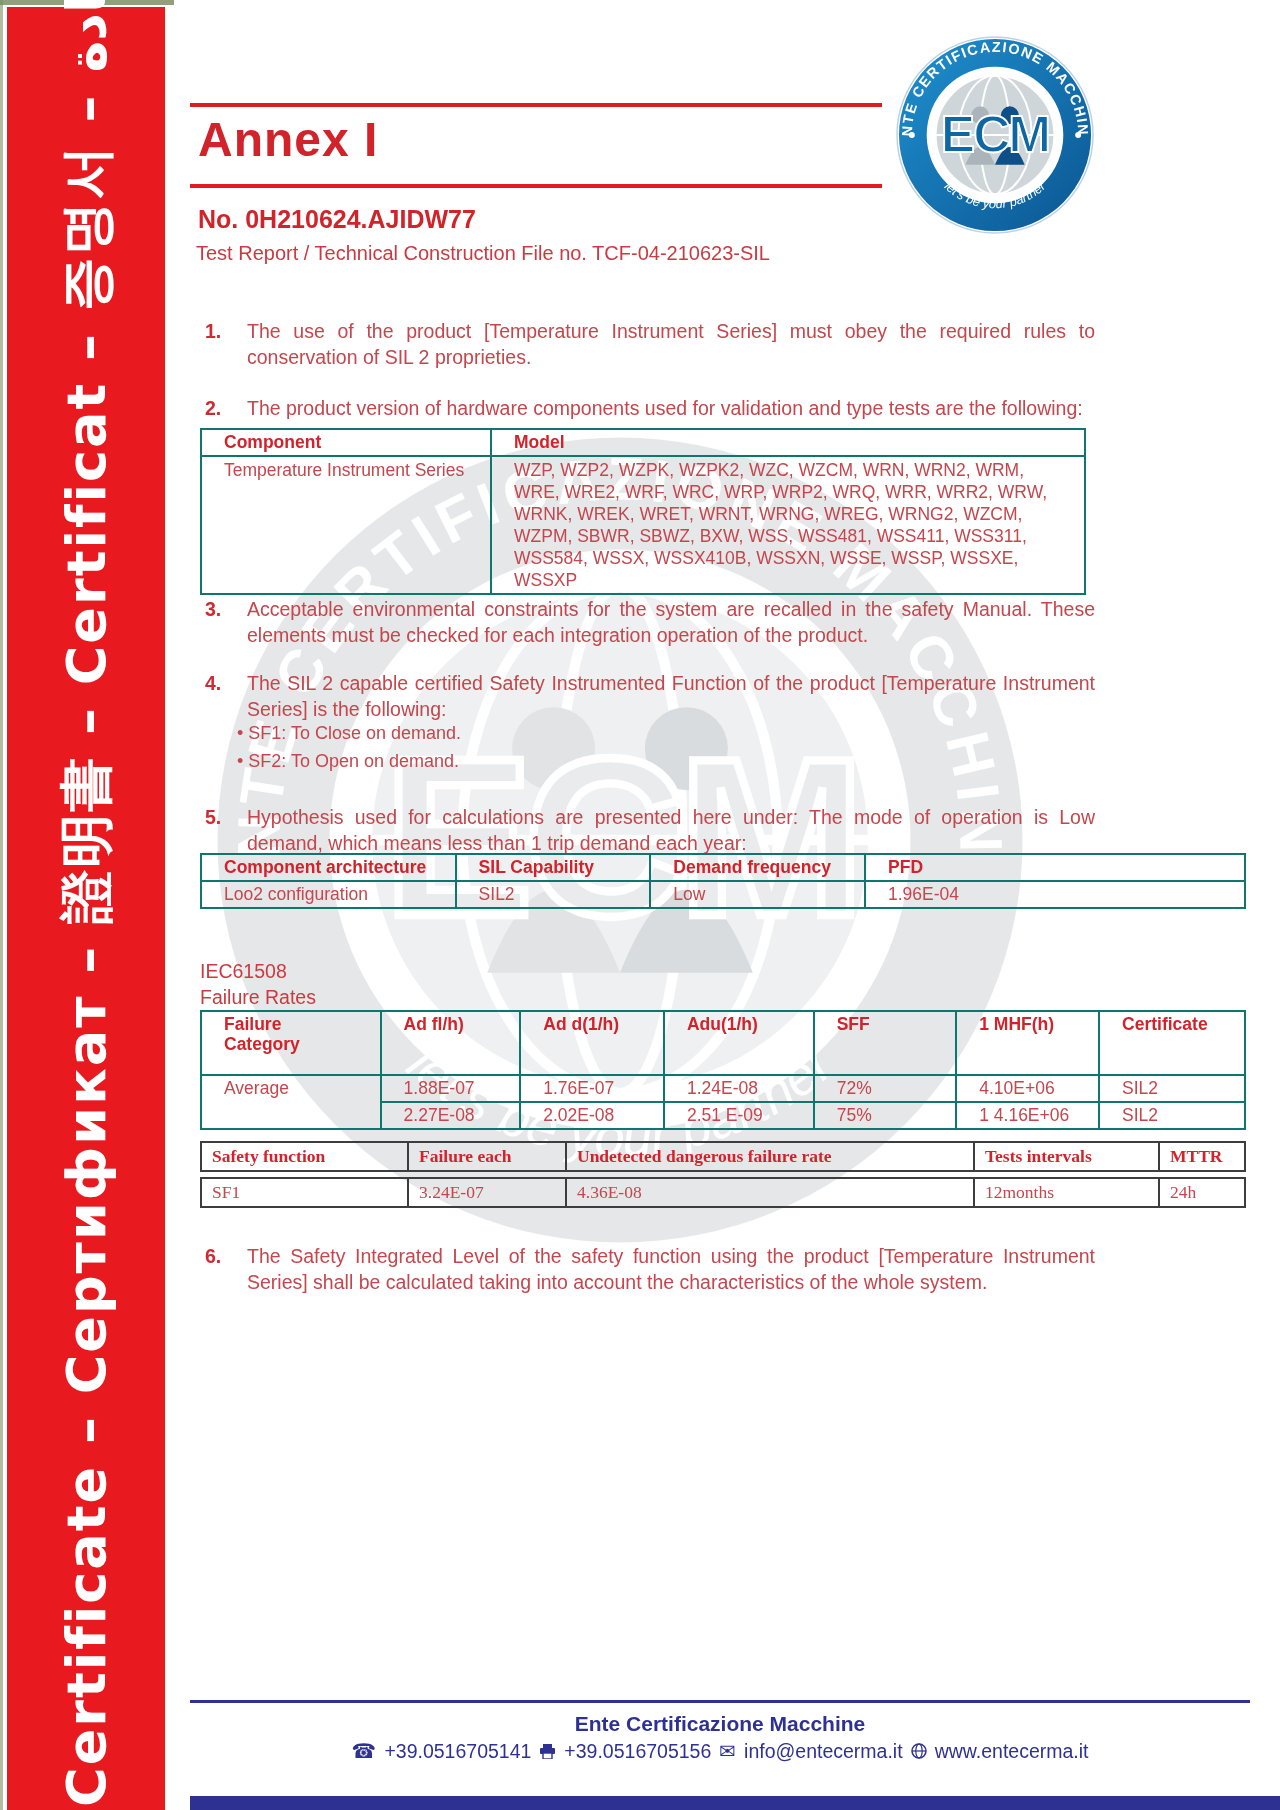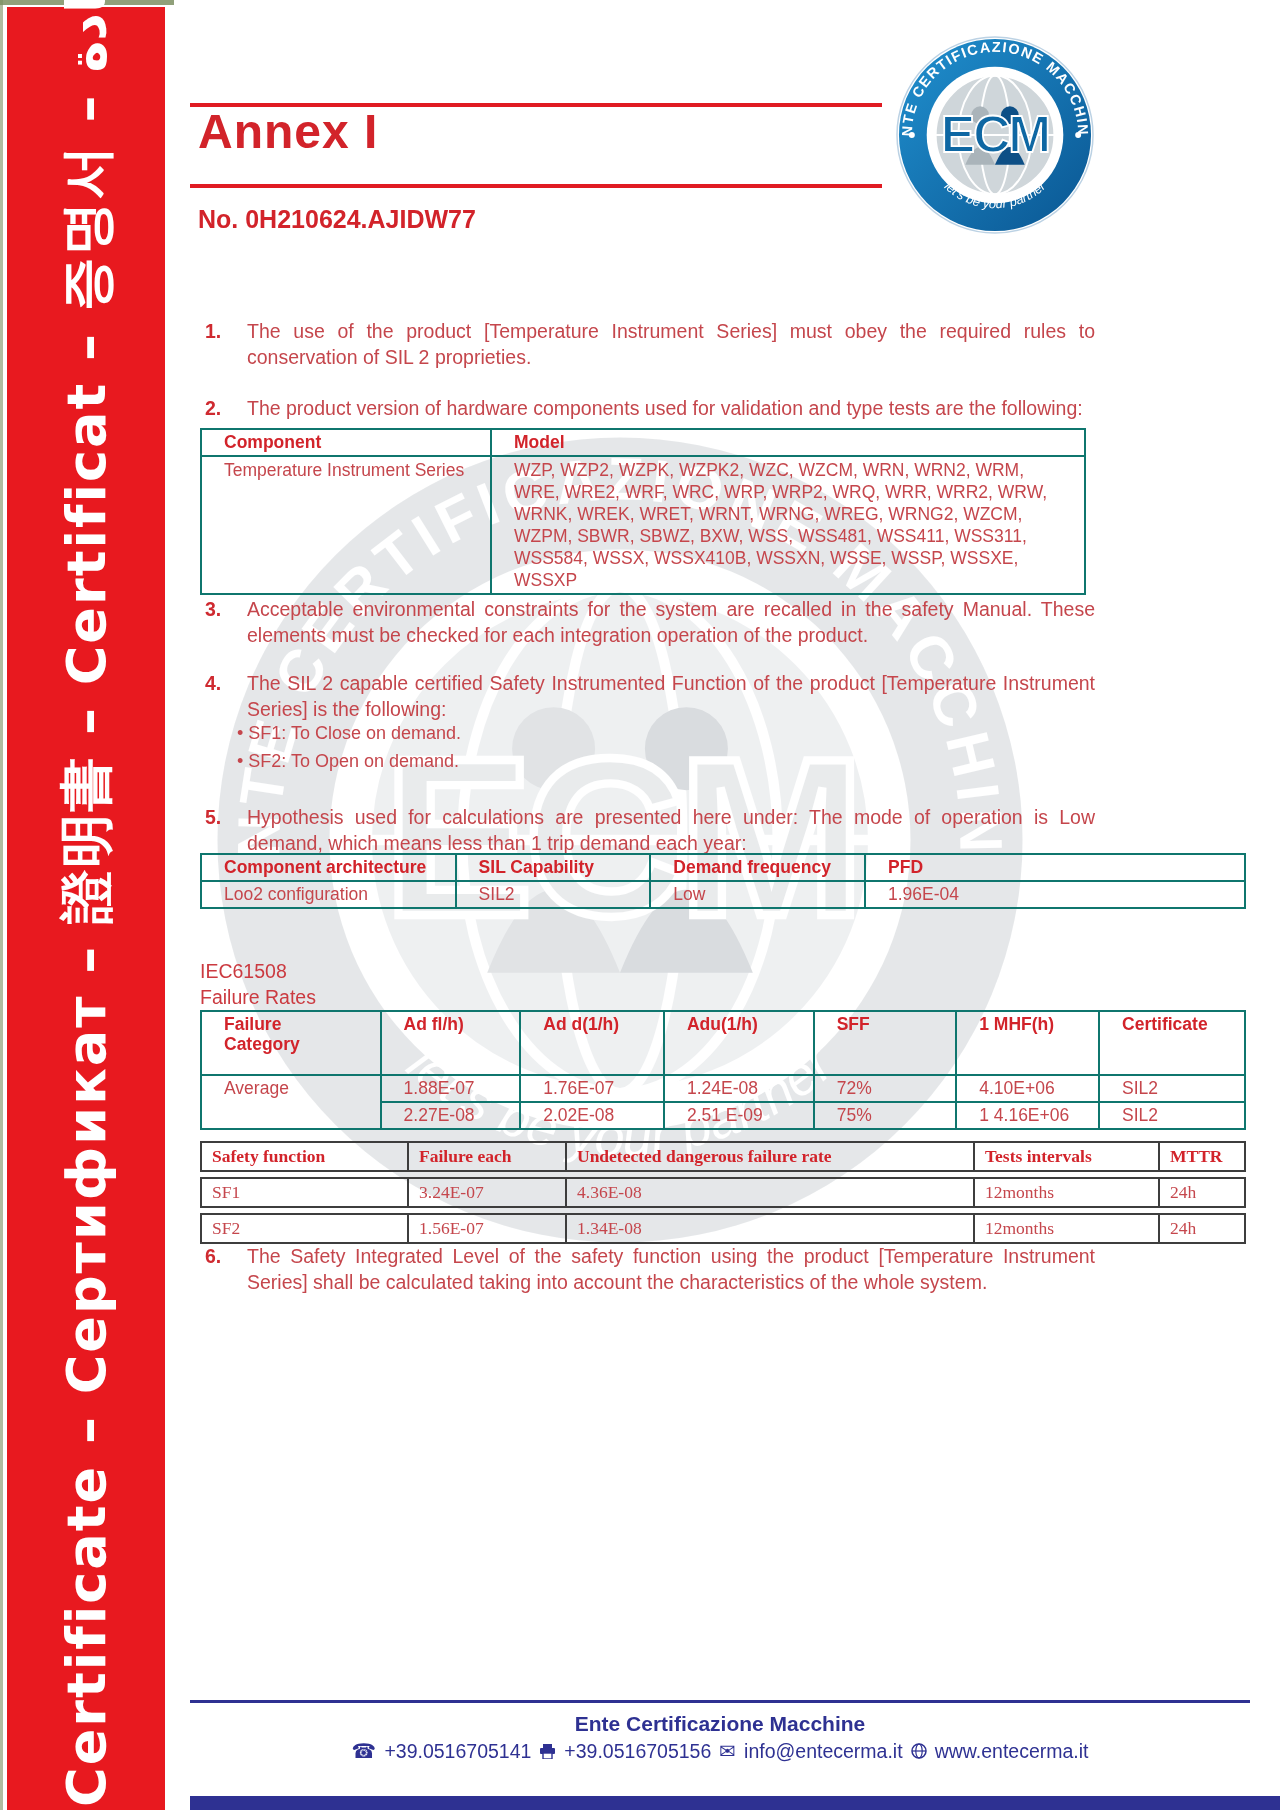--- a/index.html
+++ b/index.html
@@ -22,21 +22,21 @@
     font-family:"DejaVu Sans","Liberation Sans",sans-serif;
   }
 
   
   .watermark { position:absolute; left:205px; top:425px; width:830px; height:830px; opacity:.5; z-index:0; pointer-events:none; }
 
   .content { position:absolute; left:0; top:0; width:1280px; height:1810px; z-index:1; }
 
   .rule-red { position:absolute; left:190px; width:692px; height:4px; background:#e01b22; }
   .title {
-    position:absolute; left:198px; top:104px; font-size:48px; font-weight:bold;
+    position:absolute; left:198px; top:112px; font-size:48px; font-weight:bold;
     color:#d2232a; letter-spacing:1px;
   }
   .cert-no { position:absolute; left:198px; top:205px; font-size:25px; font-weight:bold; color:#d2232a; }
   .subtitle { position:absolute; left:196px; top:242px; font-size:20px; color:#cb3a40; }
 
   .ecm-logo { position:absolute; left:896px; top:36px; width:198px; height:198px; }
 
   .item { position:absolute; display:flex; gap:16px; color:#c5464c; font-size:19.5px; line-height:26px; }
   .item .num { font-weight:bold; color:#cf2a30; min-width:26px; }
   .item .txt { width:848px; text-align:justify; }
@@ -149,20 +149,21 @@
       <circle cx="184" cy="100" r="3" fill="#ffffff"></circle>
       <text font-size="14.5" font-weight="bold" fill="#ffffff" letter-spacing="1.5">
         <textPath href="#arcTop" startOffset="50%" text-anchor="middle">ENTE CERTIFICAZIONE MACCHINE</textPath>
       </text>
       <text font-size="13" font-style="italic" fill="#ffffff">
         <textPath href="#arcBot" startOffset="50%" text-anchor="middle">let's be your partner</textPath>
       </text>
     </svg>
 
     <div class="cert-no">No. 0H210624.AJIDW77</div>
+    <div class="subtitle">Test Report / Technical Construction File no. TCF-04-210623-SIL</div>
 
     <div class="item" style="left:205px; top:318px;">
       <span class="num">1.</span>
       <div class="txt">The use of the product [Temperature Instrument Series] must obey the required rules to conservation of SIL 2 proprieties.</div>
     </div>
 
     <div class="item" style="left:205px; top:395px;">
       <span class="num">2.</span>
       <div class="txt">The product version of hardware components used for validation and type tests are the following:</div>
     </div>
@@ -280,27 +281,20 @@
         <th>Safety function</th>
         <th>Failure each</th>
         <th>Undetected dangerous failure rate</th>
         <th>Tests intervals</th>
         <th>MTTR</th>
       </tr>
       <tr>
         <td>SF1</td>
         <td>3.24E-07</td>
         <td>4.36E-08</td>
-        <td>12months</td>
-        <td>24h</td>
-      </tr>
-      <tr>
-        <td>SF2</td>
-        <td>1.56E-07</td>
-        <td>1.34E-08</td>
         <td>12months</td>
         <td>24h</td>
       </tr>
     </tbody>
       </table>
 
     <div class="item" style="left:205px; top:1243px;">
       <span class="num">6.</span>
       <div class="txt">The Safety Integrated Level of the safety function using the product [Temperature Instrument Series] shall be calculated taking into account the characteristics of the whole system.</div>
     </div>

